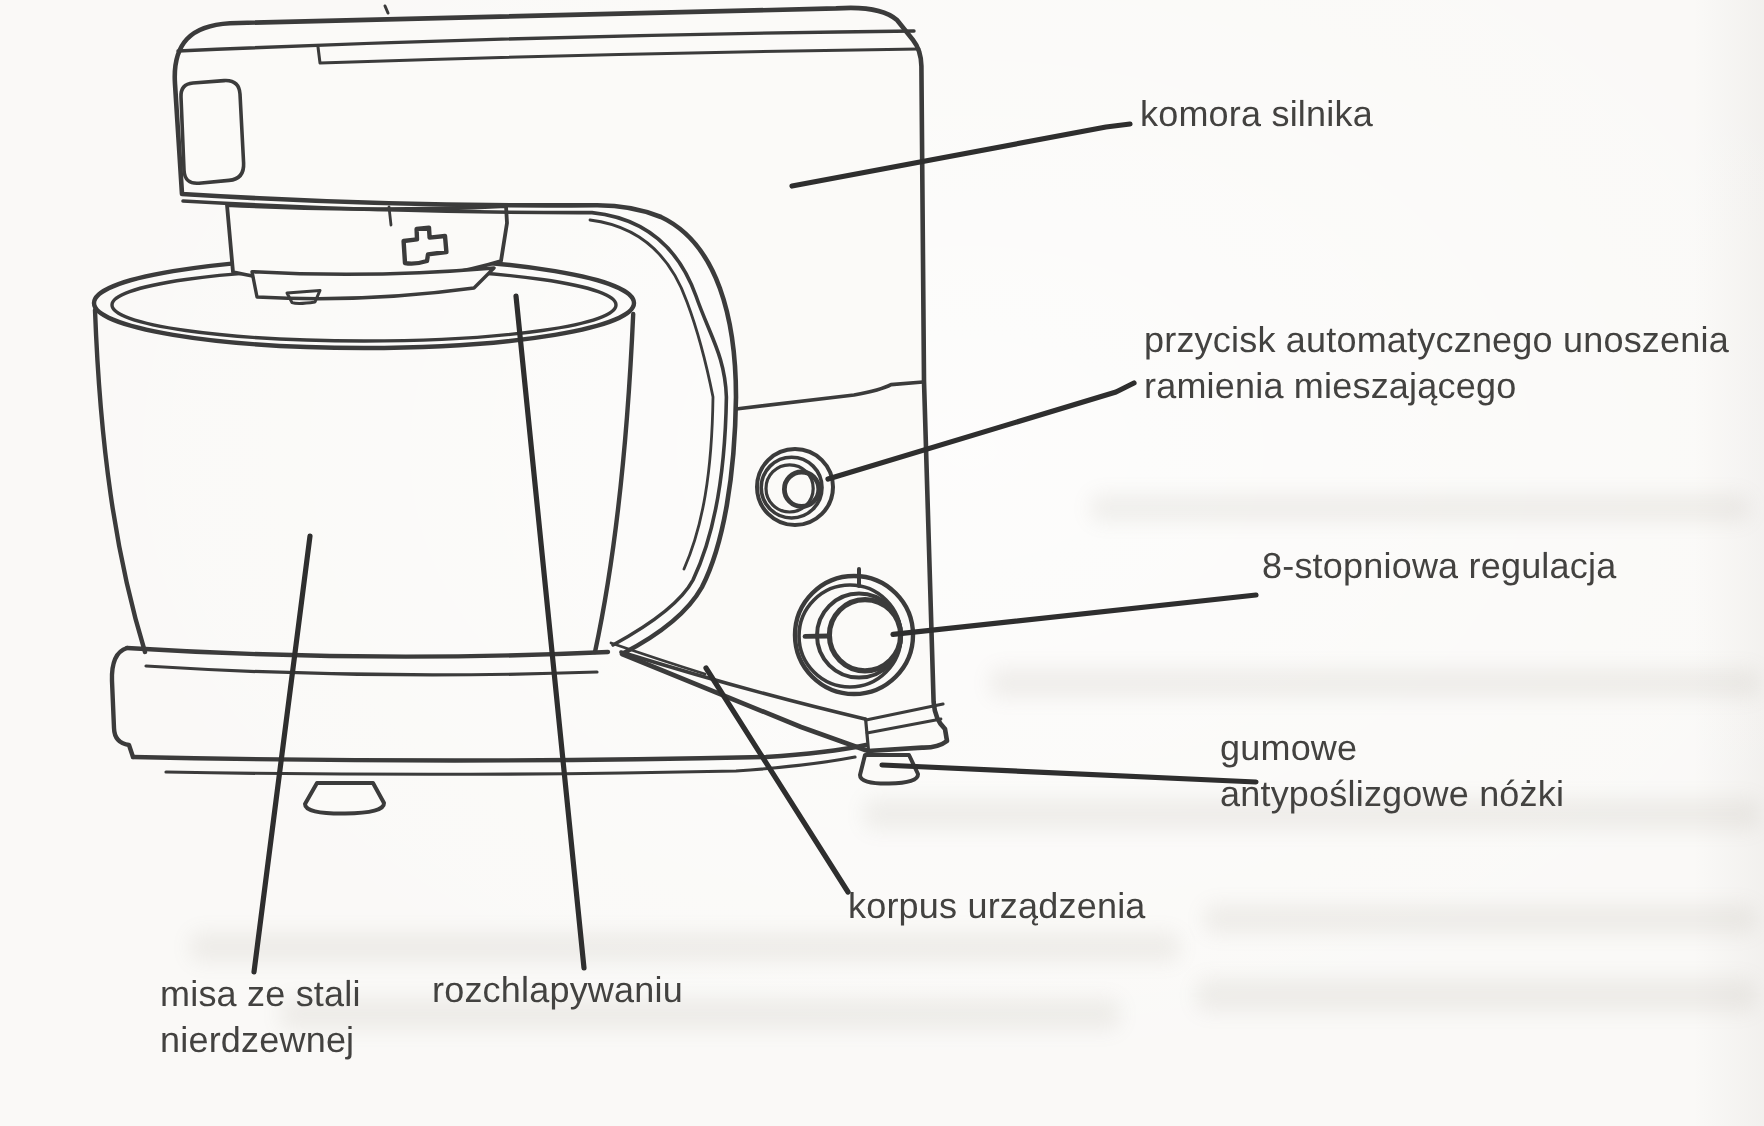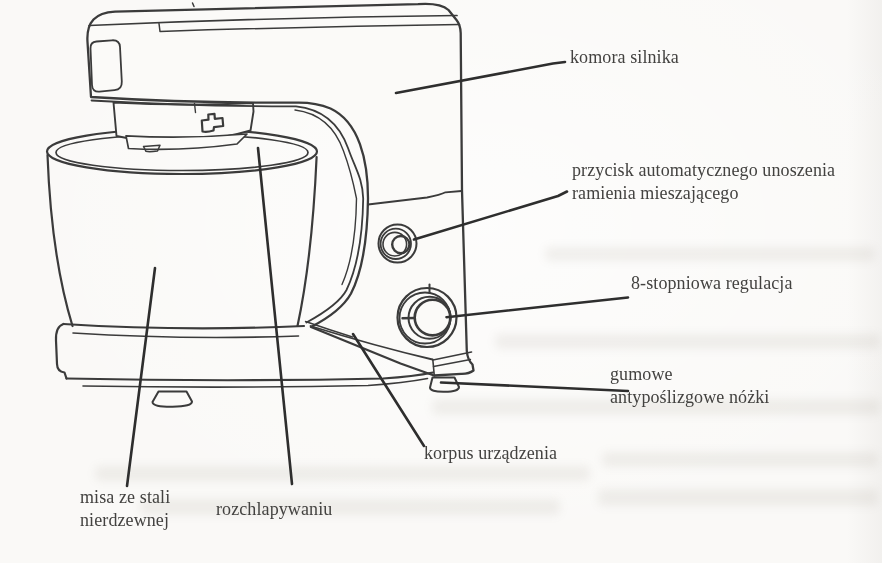--- a/index.html
+++ b/index.html
@@ -4,32 +4,32 @@
 <style>
   html,body{margin:0;padding:0;background:#e9e7e4;}
   #page{
     position:relative;
     width:882px;height:563px;
     background:#faf9f7;
     background-image:
       radial-gradient(ellipse at 55% 40%, rgba(255,255,255,.6), rgba(0,0,0,0) 70%),
       linear-gradient(to right, rgba(0,0,0,0) 96%, rgba(90,80,70,.05));
     overflow:hidden;
-    font-family:Liberation Serif, serif;
+    font-family:Liberation Sans, sans-serif;
   }
   #art{position:absolute;left:0;top:0;}
   .label{
     position:absolute;
     color:#434240;
     font-size:18px;
     line-height:23px;
     white-space:nowrap;
     letter-spacing:.1px;
   }
-  .label .indent{padding-left:8px;margin-top:14px;}
+  .label .indent{padding-left:8px;}
   .bleed{
     position:absolute;
     background:#8d8474;
     opacity:.11;
     filter:blur(5px);
     border-radius:5px;
     pointer-events:none;
   }
 </style>
 </head>

